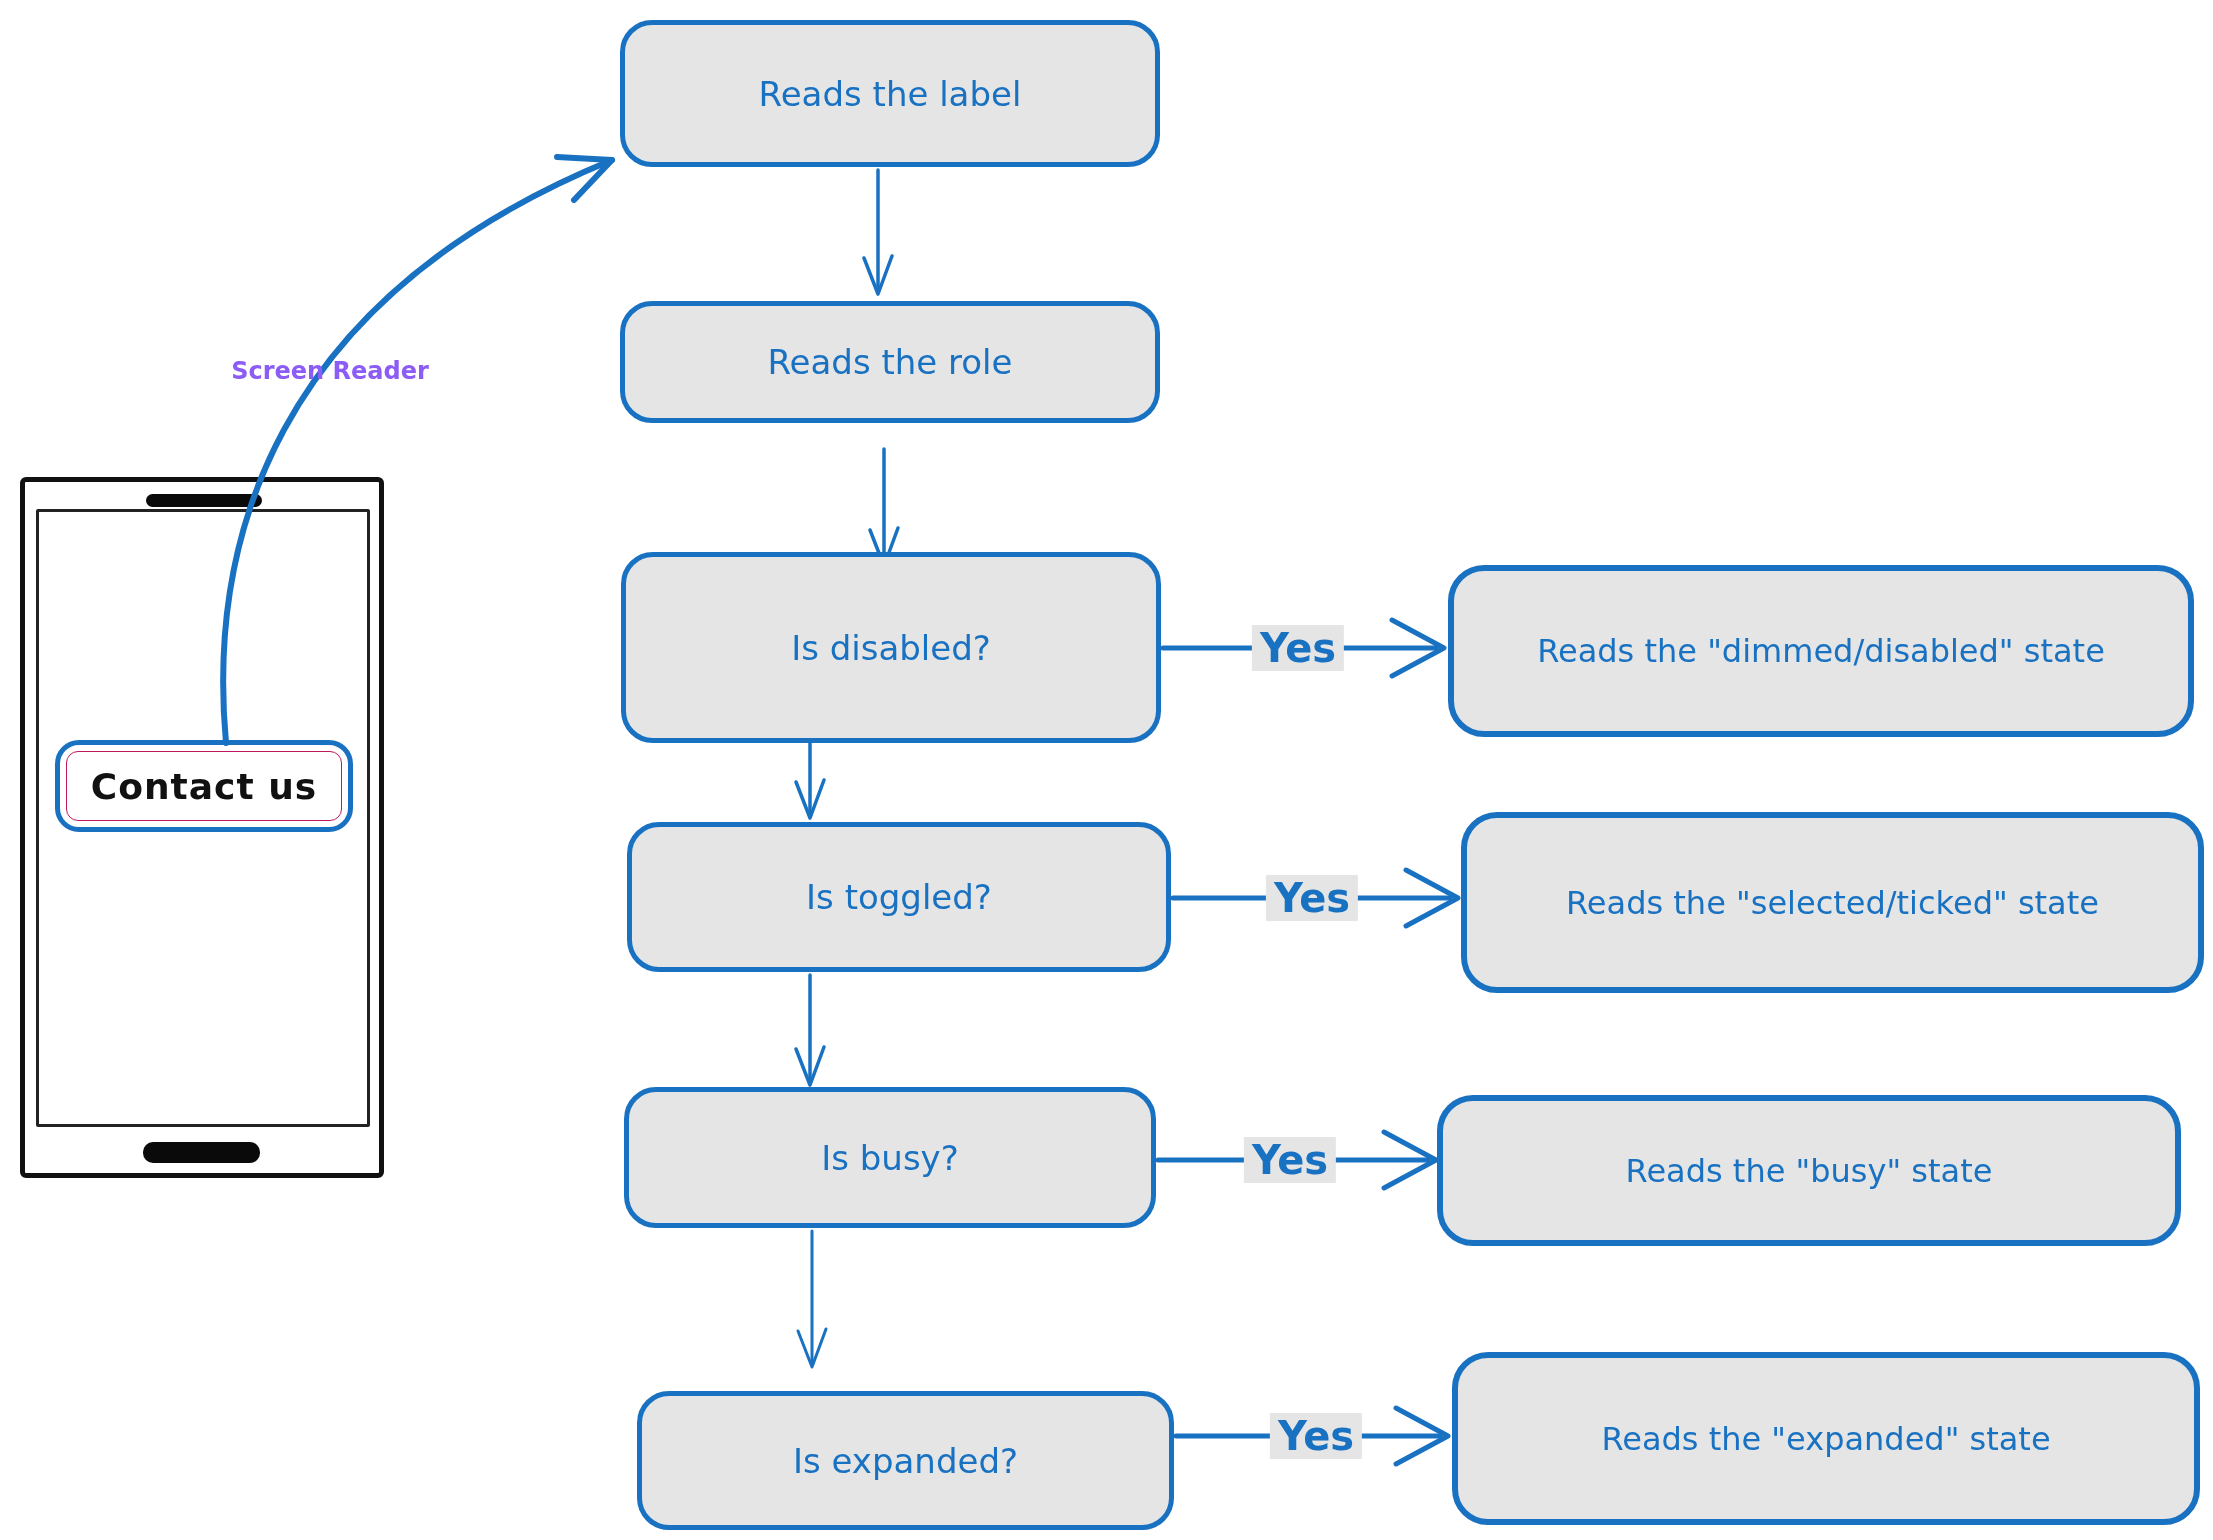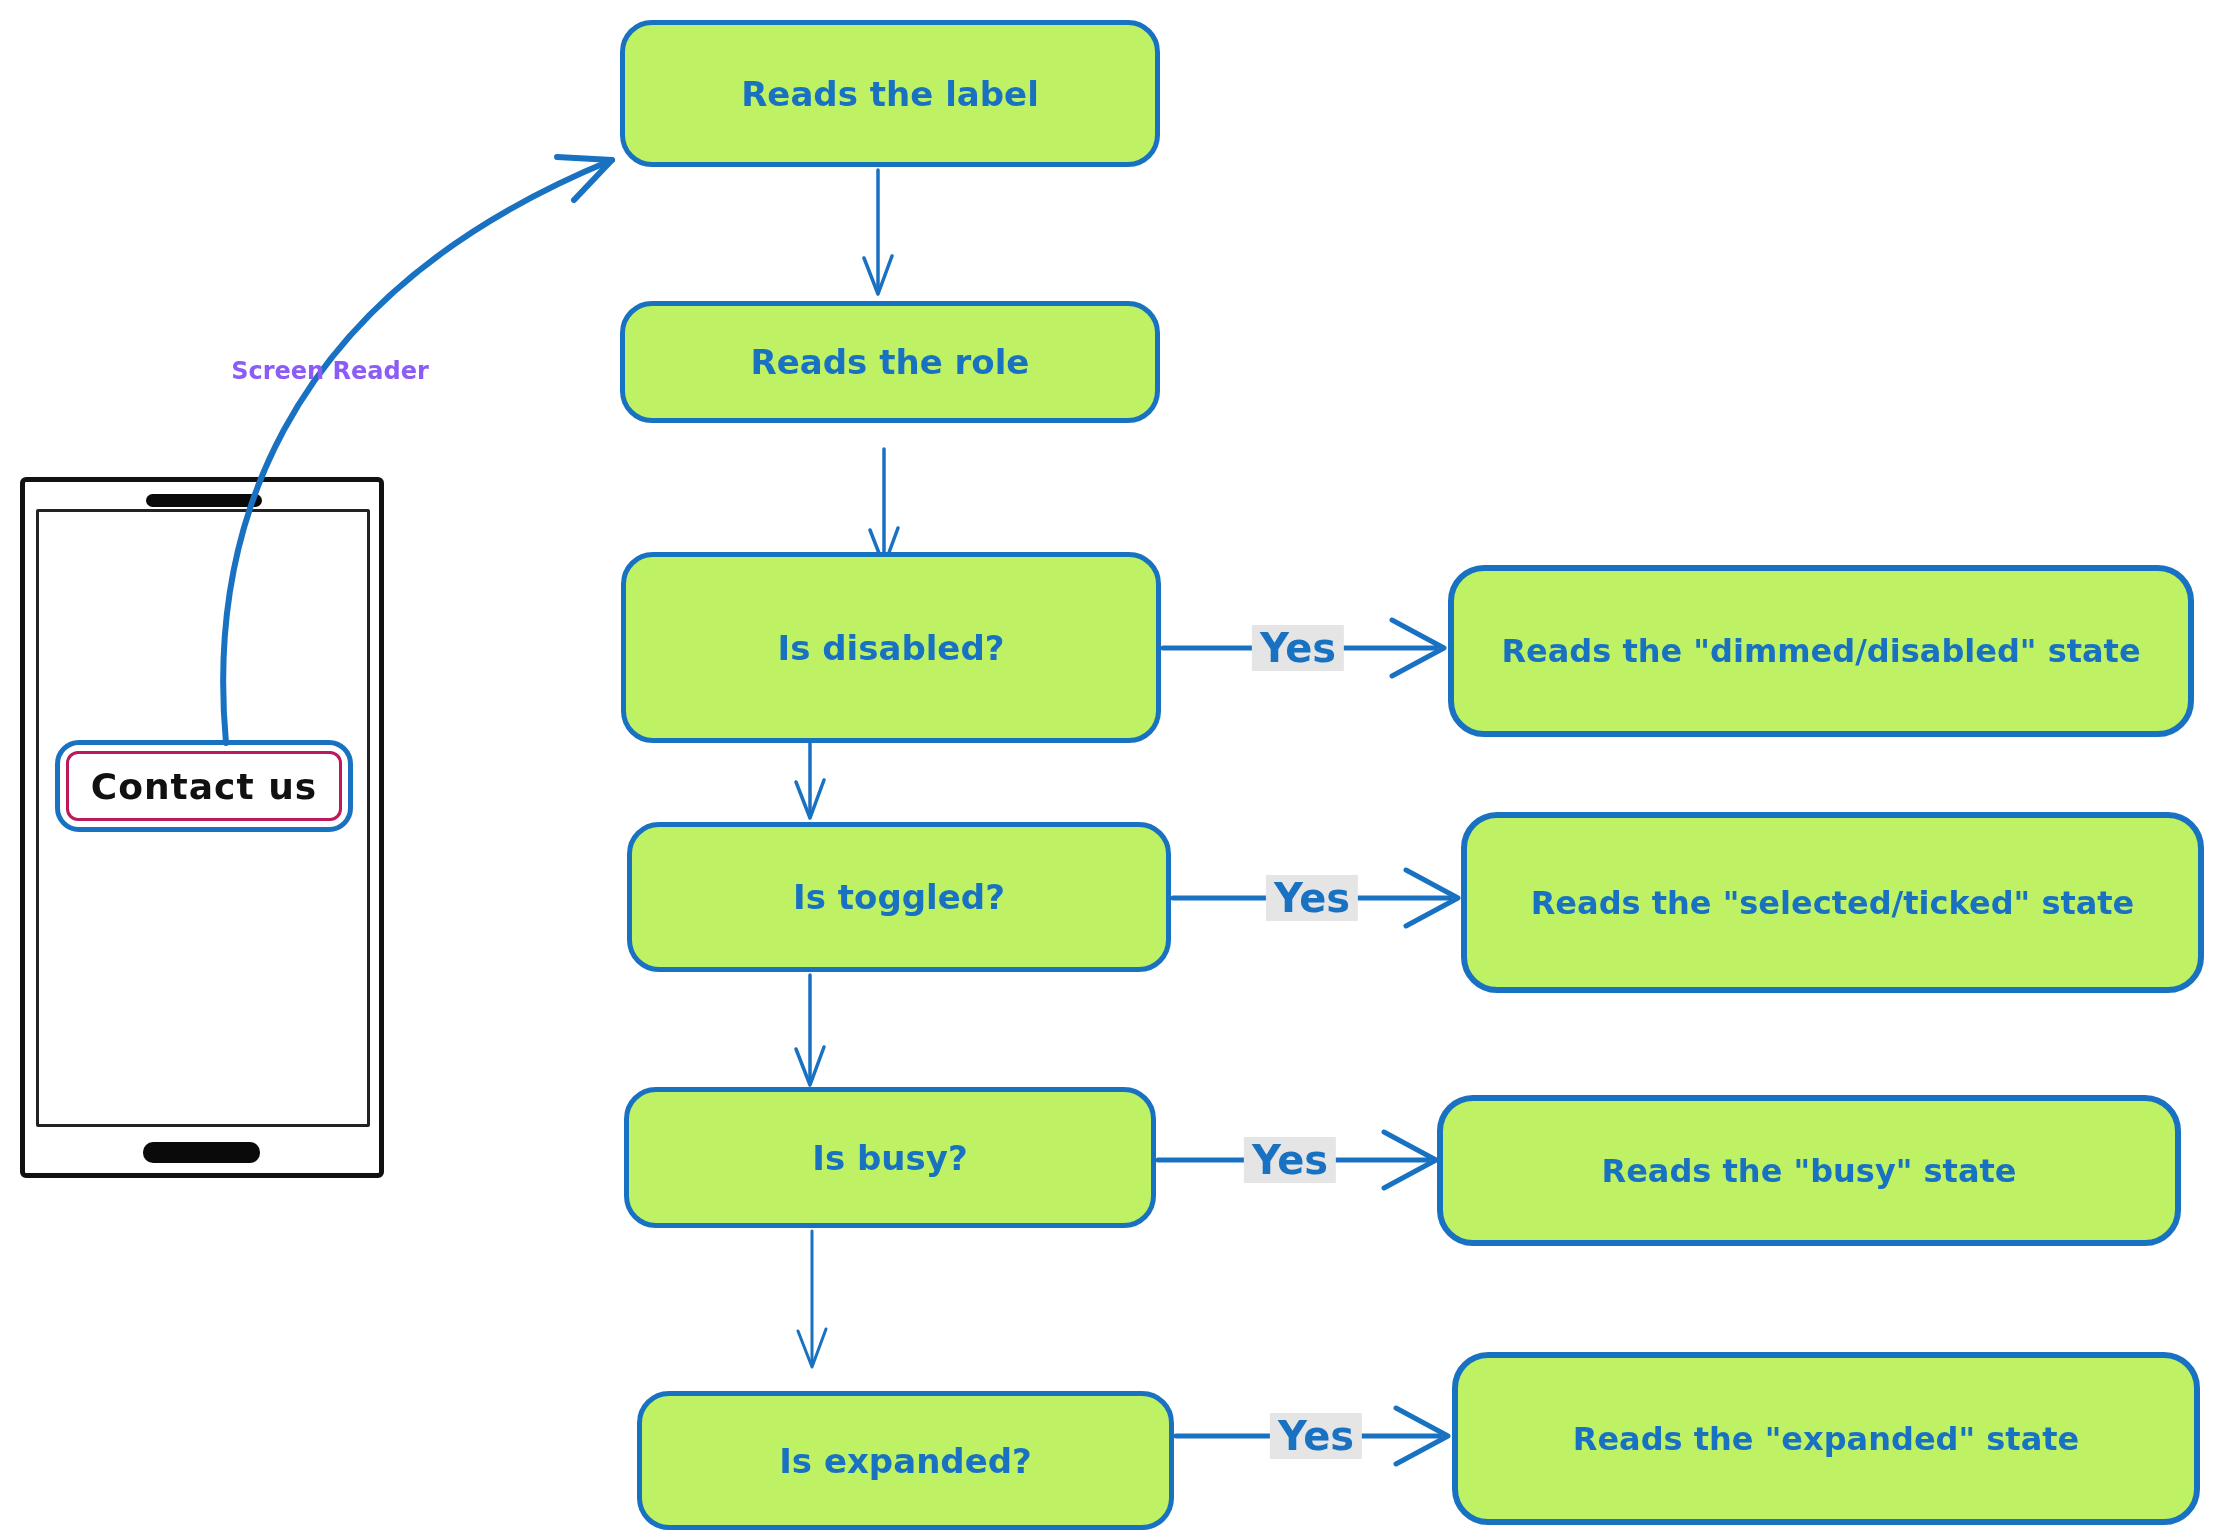--- a/index.html
+++ b/index.html
@@ -23,30 +23,30 @@
   .homebar{
     position:absolute;left:118px;top:660px;width:117px;height:21px;
     background:#0a0a0a;border-radius:10px;
   }
   .focus-ring{
     position:absolute;left:16px;top:228px;width:298px;height:92px;
     border:5px solid #1971c2;border-radius:24px;box-sizing:border-box;
     display:flex;align-items:stretch;justify-content:stretch;padding:6px;
   }
   .contact-btn{
-    flex:1;border:3px solid #be185d;border-radius:12px;box-sizing:border-box;
+    flex:1;border:1px solid #be185d;border-radius:12px;box-sizing:border-box;
     display:flex;align-items:center;justify-content:center;
     font-size:36px;font-weight:600;letter-spacing:1px;color:#111;
     font-family:"DejaVu Sans",sans-serif;white-space:nowrap;
   }
   
   .node{
-    position:absolute;border:5px solid #1971c2;border-radius:32px;background:#bef264;
+    position:absolute;border:5px solid #1971c2;border-radius:32px;background:#e5e5e5;
     box-sizing:border-box;display:flex;align-items:center;justify-content:center;
-    color:#1971c2;font-weight:700;white-space:nowrap;
+    color:#1971c2;font-weight:400;white-space:nowrap;
   }
   .node-q{font-size:34px;}
   .node-r{font-size:32px;border-width:6px;border-radius:36px;}
   
   .yes{
     position:absolute;transform:translate(-50%,-50%);
     background:#e5e5e5;padding:0 8px;color:#1971c2;
     font-size:40px;font-weight:600;
   }
   .sr-label{

